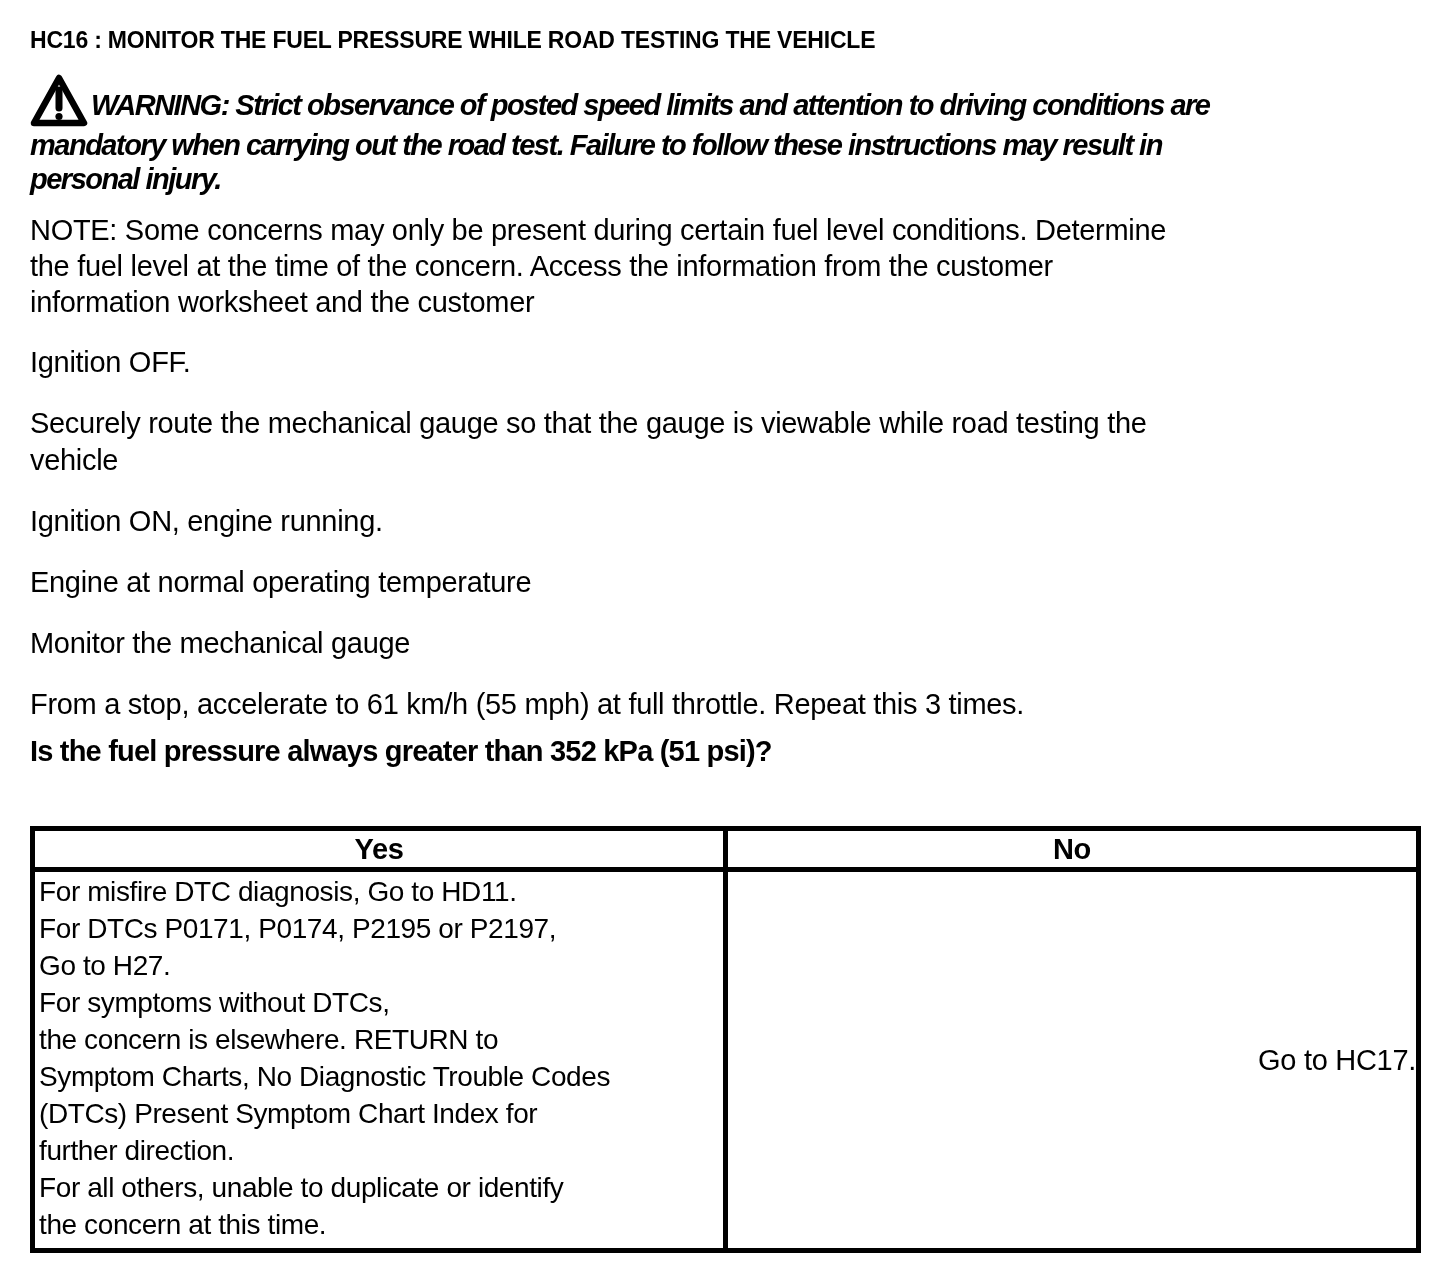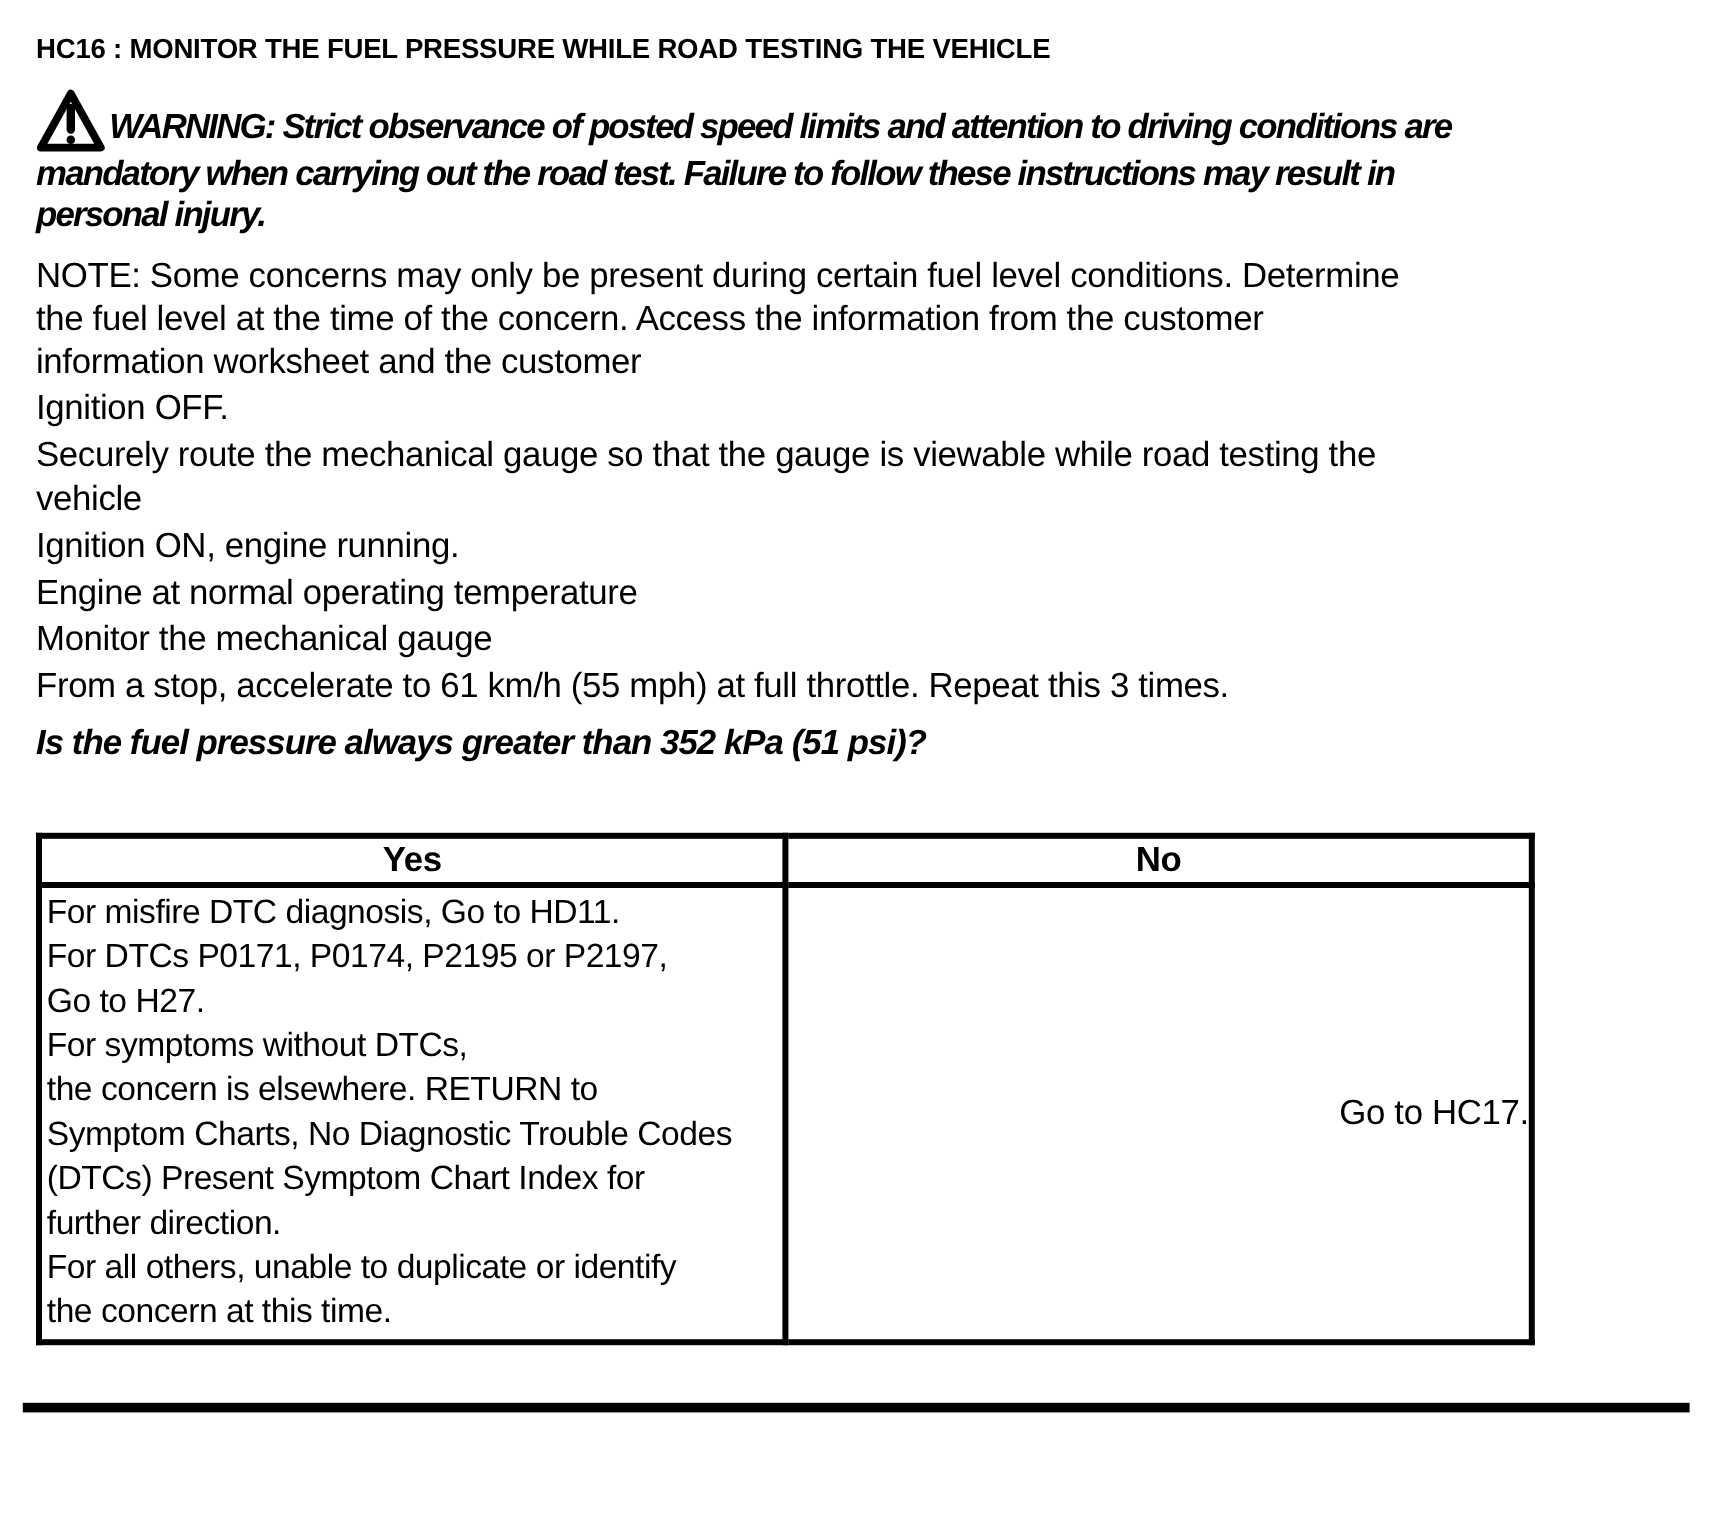--- a/index.html
+++ b/index.html
@@ -47,40 +47,39 @@
 
   .note {
     margin-top: 16px;
     font-size: 29px;
     line-height: 36px;
     letter-spacing: -0.3px;
     white-space: pre-line;
   }
 
   .step {
-    margin-top: 2px;
+    margin-top: 24px;
     font-size: 29px;
     line-height: 37px;
     letter-spacing: -0.3px;
     white-space: pre-line;
   }
 
   .question {
     margin-top: 10px;
     font-size: 29px;
     line-height: 37px;
     font-weight: bold;
     letter-spacing: -0.8px;
-    font-style: italic;
   }
 
   table.decision {
     margin-top: 56px;
     border-collapse: collapse;
-    width: 1249px;
+    width: 1391px;
     table-layout: fixed;
     border-radius: 24px;
   }
   table.decision, table.decision th, table.decision td {
     border: 5px solid #000000;
   }
   table.decision th {
     width: 50%;
     height: 36px;
     padding: 0;

